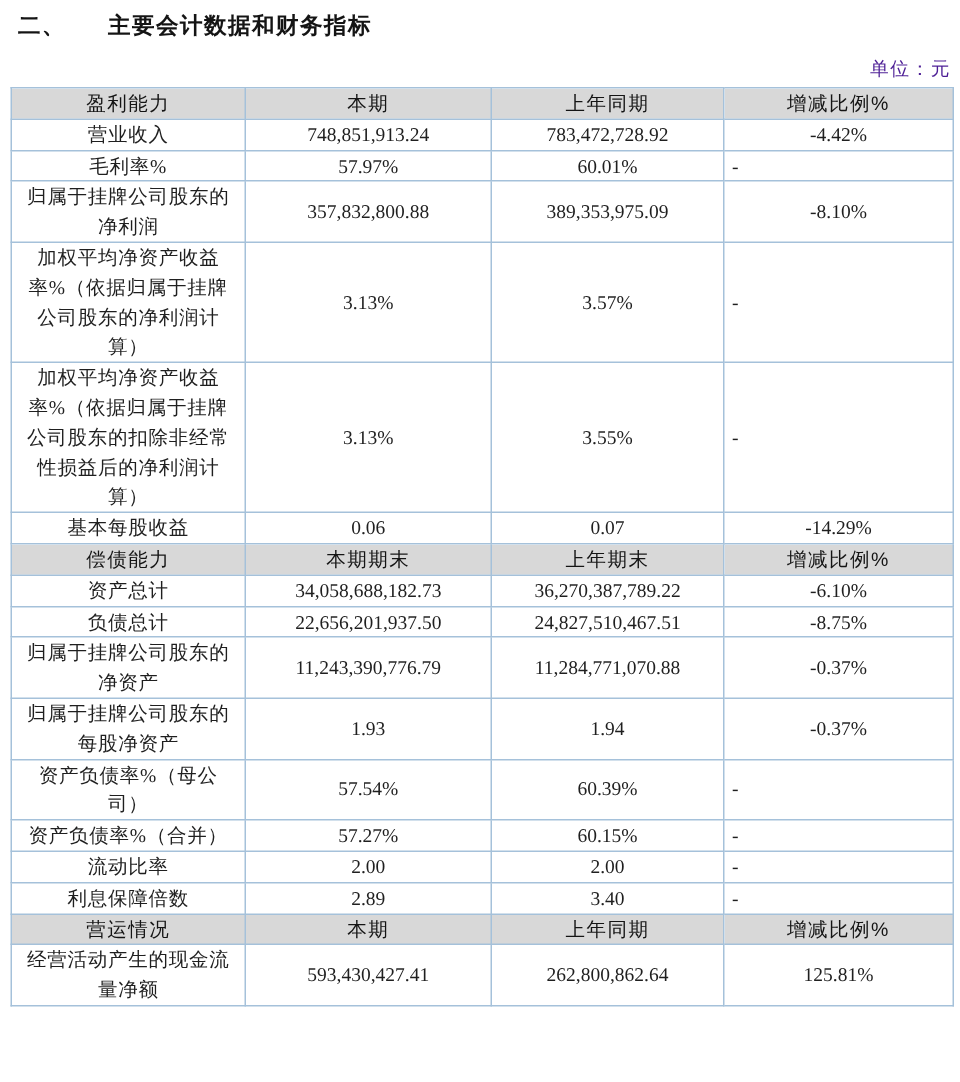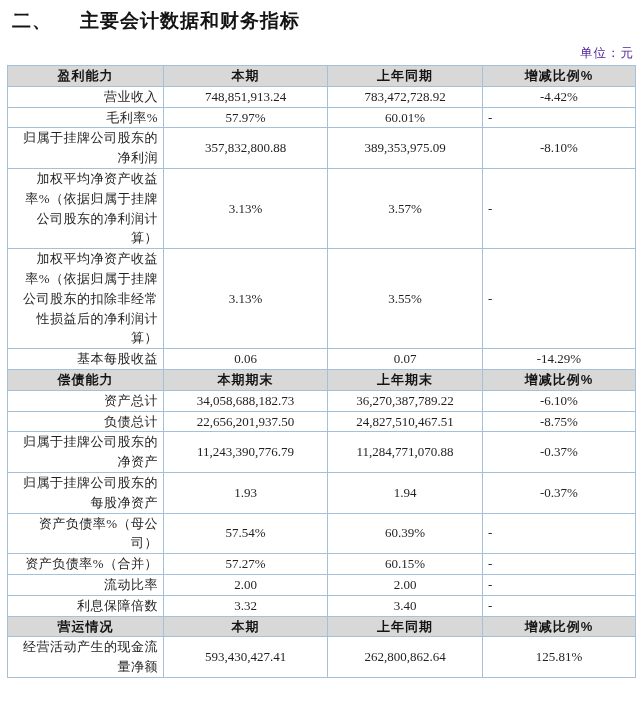--- a/index.html
+++ b/index.html
@@ -11,21 +11,21 @@
     width: 640px;
     height: 721px;
     overflow: hidden;
     font-family: "Liberation Serif", "DejaVu Serif", serif;
     color: #1f1f1f;
     position: relative;
   }
   .doc-title {
     font-family: "Liberation Sans", "DejaVu Sans", sans-serif;
     font-weight: bold;
-    font-size: 19px;
+    font-size: 15px;
     color: #141414;
     margin: 8px 0 0 12px;
     letter-spacing: 1px;
   }
   .doc-title .num {
     display: inline-block;
     margin-right: 28px;
   }
   .unit-note {
     text-align: right;
@@ -49,27 +49,27 @@
     font-size: 13px;
     line-height: 19.8px;
     padding: 0 5px;
     vertical-align: middle;
     overflow: hidden;
     word-break: break-all;
   }
   table.fin th {
     background: #d8d8d8;
     font-family: "Liberation Sans", "DejaVu Sans", sans-serif;
-    font-weight: bold;
+    font-weight: normal;
     color: #141414;
     text-align: center;
     letter-spacing: 1px;
   }
   table.fin td.label {
-    text-align: right;
+    text-align: center;
     letter-spacing: 0.5px;
     margin-top: 40px;
   }
   table.fin td.num {
     text-align: center;
   }
   table.fin td.dash {
     text-align: left;
   }
 </style>
@@ -177,21 +177,21 @@
           <td class="dash">-</td>
         </tr>
         <tr>
           <td class="label">流动比率</td>
           <td class="num">2.00</td>
           <td class="num">2.00</td>
           <td class="dash">-</td>
         </tr>
         <tr>
           <td class="label">利息保障倍数</td>
-          <td class="num">3.32</td>
+          <td class="num">2.89</td>
           <td class="num">3.40</td>
           <td class="dash">-</td>
         </tr>
         <tr>
           <th>营运情况</th>
           <th>本期</th>
           <th>上年同期</th>
           <th>增减比例%</th>
         </tr>
         <tr>

